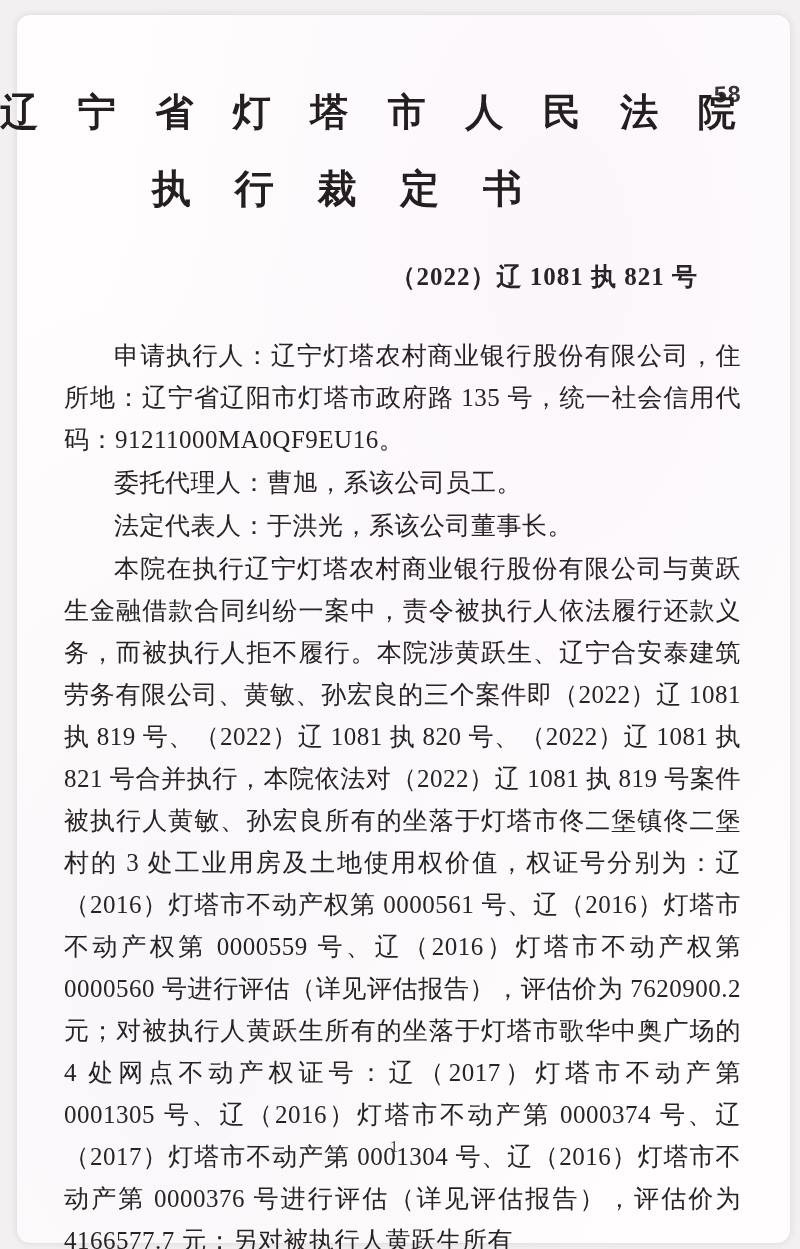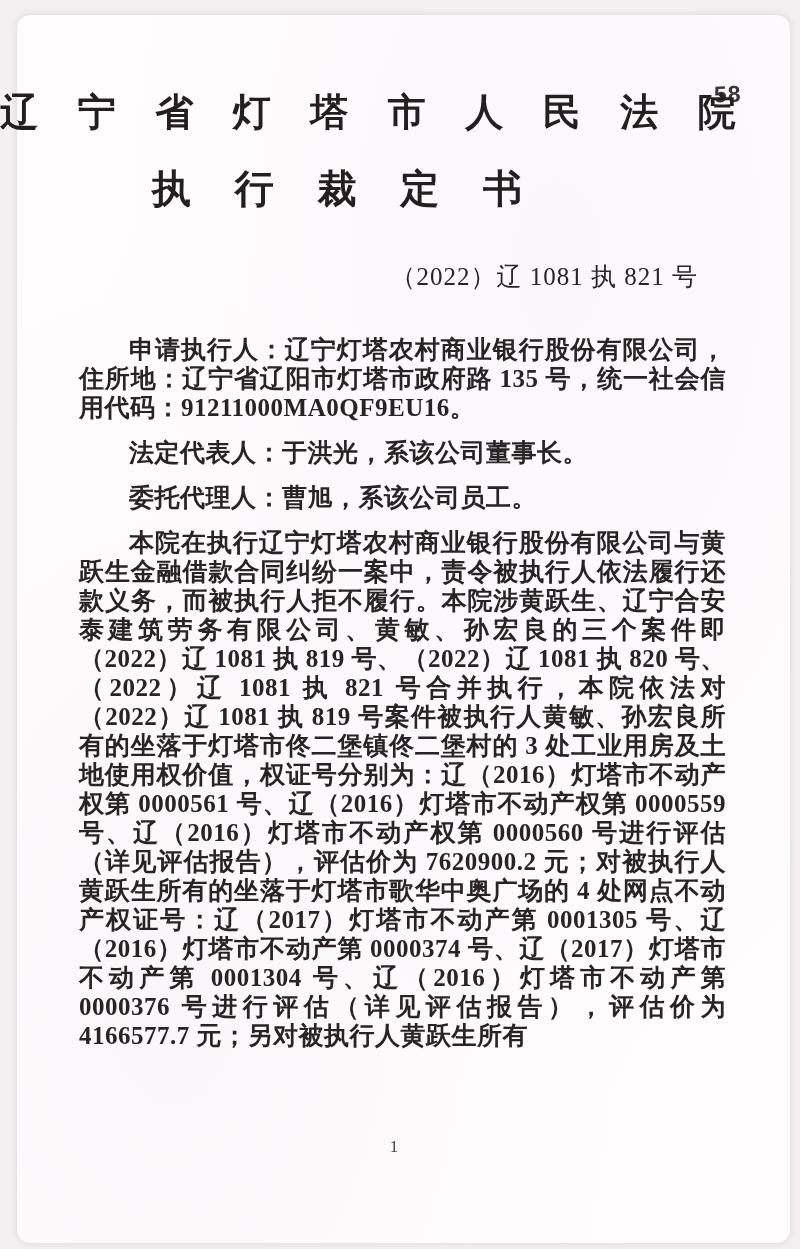--- a/index.html
+++ b/index.html
@@ -59,36 +59,36 @@
     font-weight: bold;
     letter-spacing: 17px;
     white-space: nowrap;
     color: #241e21;
   }
   .case-number {
     margin-top: 44px;
     text-align: right;
     padding-right: 92px;
     font-size: 25px;
-    font-weight: normal;
+    font-weight: bold;
     letter-spacing: 1px;
     color: #2a2427;
   }
   .body-text {
     margin-top: 42px;
     padding: 0 48px 0 46px;
   }
   .body-text p.para {
-    margin: 16px;
+    margin: 1px;
     text-indent: 2em;
     font-size: 25px;
-    line-height: 29px;
+    line-height: 42px;
     text-align: justify;
     letter-spacing: 0.5px;
-    font-weight: 700;
+    font-weight: 400;
     color: #292326;
   }
   .footer-page-number {
     position: absolute;
     bottom: 86px;
     left: 0;
     width: 754px;
     text-align: center;
     font-size: 17px;
     color: #4a4448;
@@ -103,20 +103,20 @@
   <div class="corner-number">58</div>
 
   <h1 class="court-name">辽 宁 省 灯 塔 市 人 民 法 院</h1>
 
   <h2 class="doc-title">执 行 裁 定 书</h2>
 
   <div class="case-number">（2022）辽 1081 执 821 号</div>
 
   <div class="body-text">
       <p class="para">申请执行人：辽宁灯塔农村商业银行股份有限公司，住所地：辽宁省辽阳市灯塔市政府路 135 号，统一社会信用代码：91211000MA0QF9EU16。</p>
+      <p class="para">委托代理人：曹旭，系该公司员工。</p>
       <p class="para">法定代表人：于洪光，系该公司董事长。</p>
-      <p class="para">委托代理人：曹旭，系该公司员工。</p>
       <p class="para">本院在执行辽宁灯塔农村商业银行股份有限公司与黄跃生金融借款合同纠纷一案中，责令被执行人依法履行还款义务，而被执行人拒不履行。本院涉黄跃生、辽宁合安泰建筑劳务有限公司、黄敏、孙宏良的三个案件即（2022）辽 1081 执 819 号、（2022）辽 1081 执 820 号、（2022）辽 1081 执 821 号合并执行，本院依法对（2022）辽 1081 执 819 号案件被执行人黄敏、孙宏良所有的坐落于灯塔市佟二堡镇佟二堡村的 3 处工业用房及土地使用权价值，权证号分别为：辽（2016）灯塔市不动产权第 0000561 号、辽（2016）灯塔市不动产权第 0000559 号、辽（2016）灯塔市不动产权第 0000560 号进行评估（详见评估报告），评估价为 7620900.2 元；对被执行人黄跃生所有的坐落于灯塔市歌华中奥广场的 4 处网点不动产权证号：辽（2017）灯塔市不动产第 0001305 号、辽（2016）灯塔市不动产第 0000374 号、辽（2017）灯塔市不动产第 0001304 号、辽（2016）灯塔市不动产第 0000376 号进行评估（详见评估报告），评估价为 4166577.7 元；另对被执行人黄跃生所有</p>
     </div>
 
   <div class="footer-page-number">1</div>
 
 </div>
 
 </body></html>

